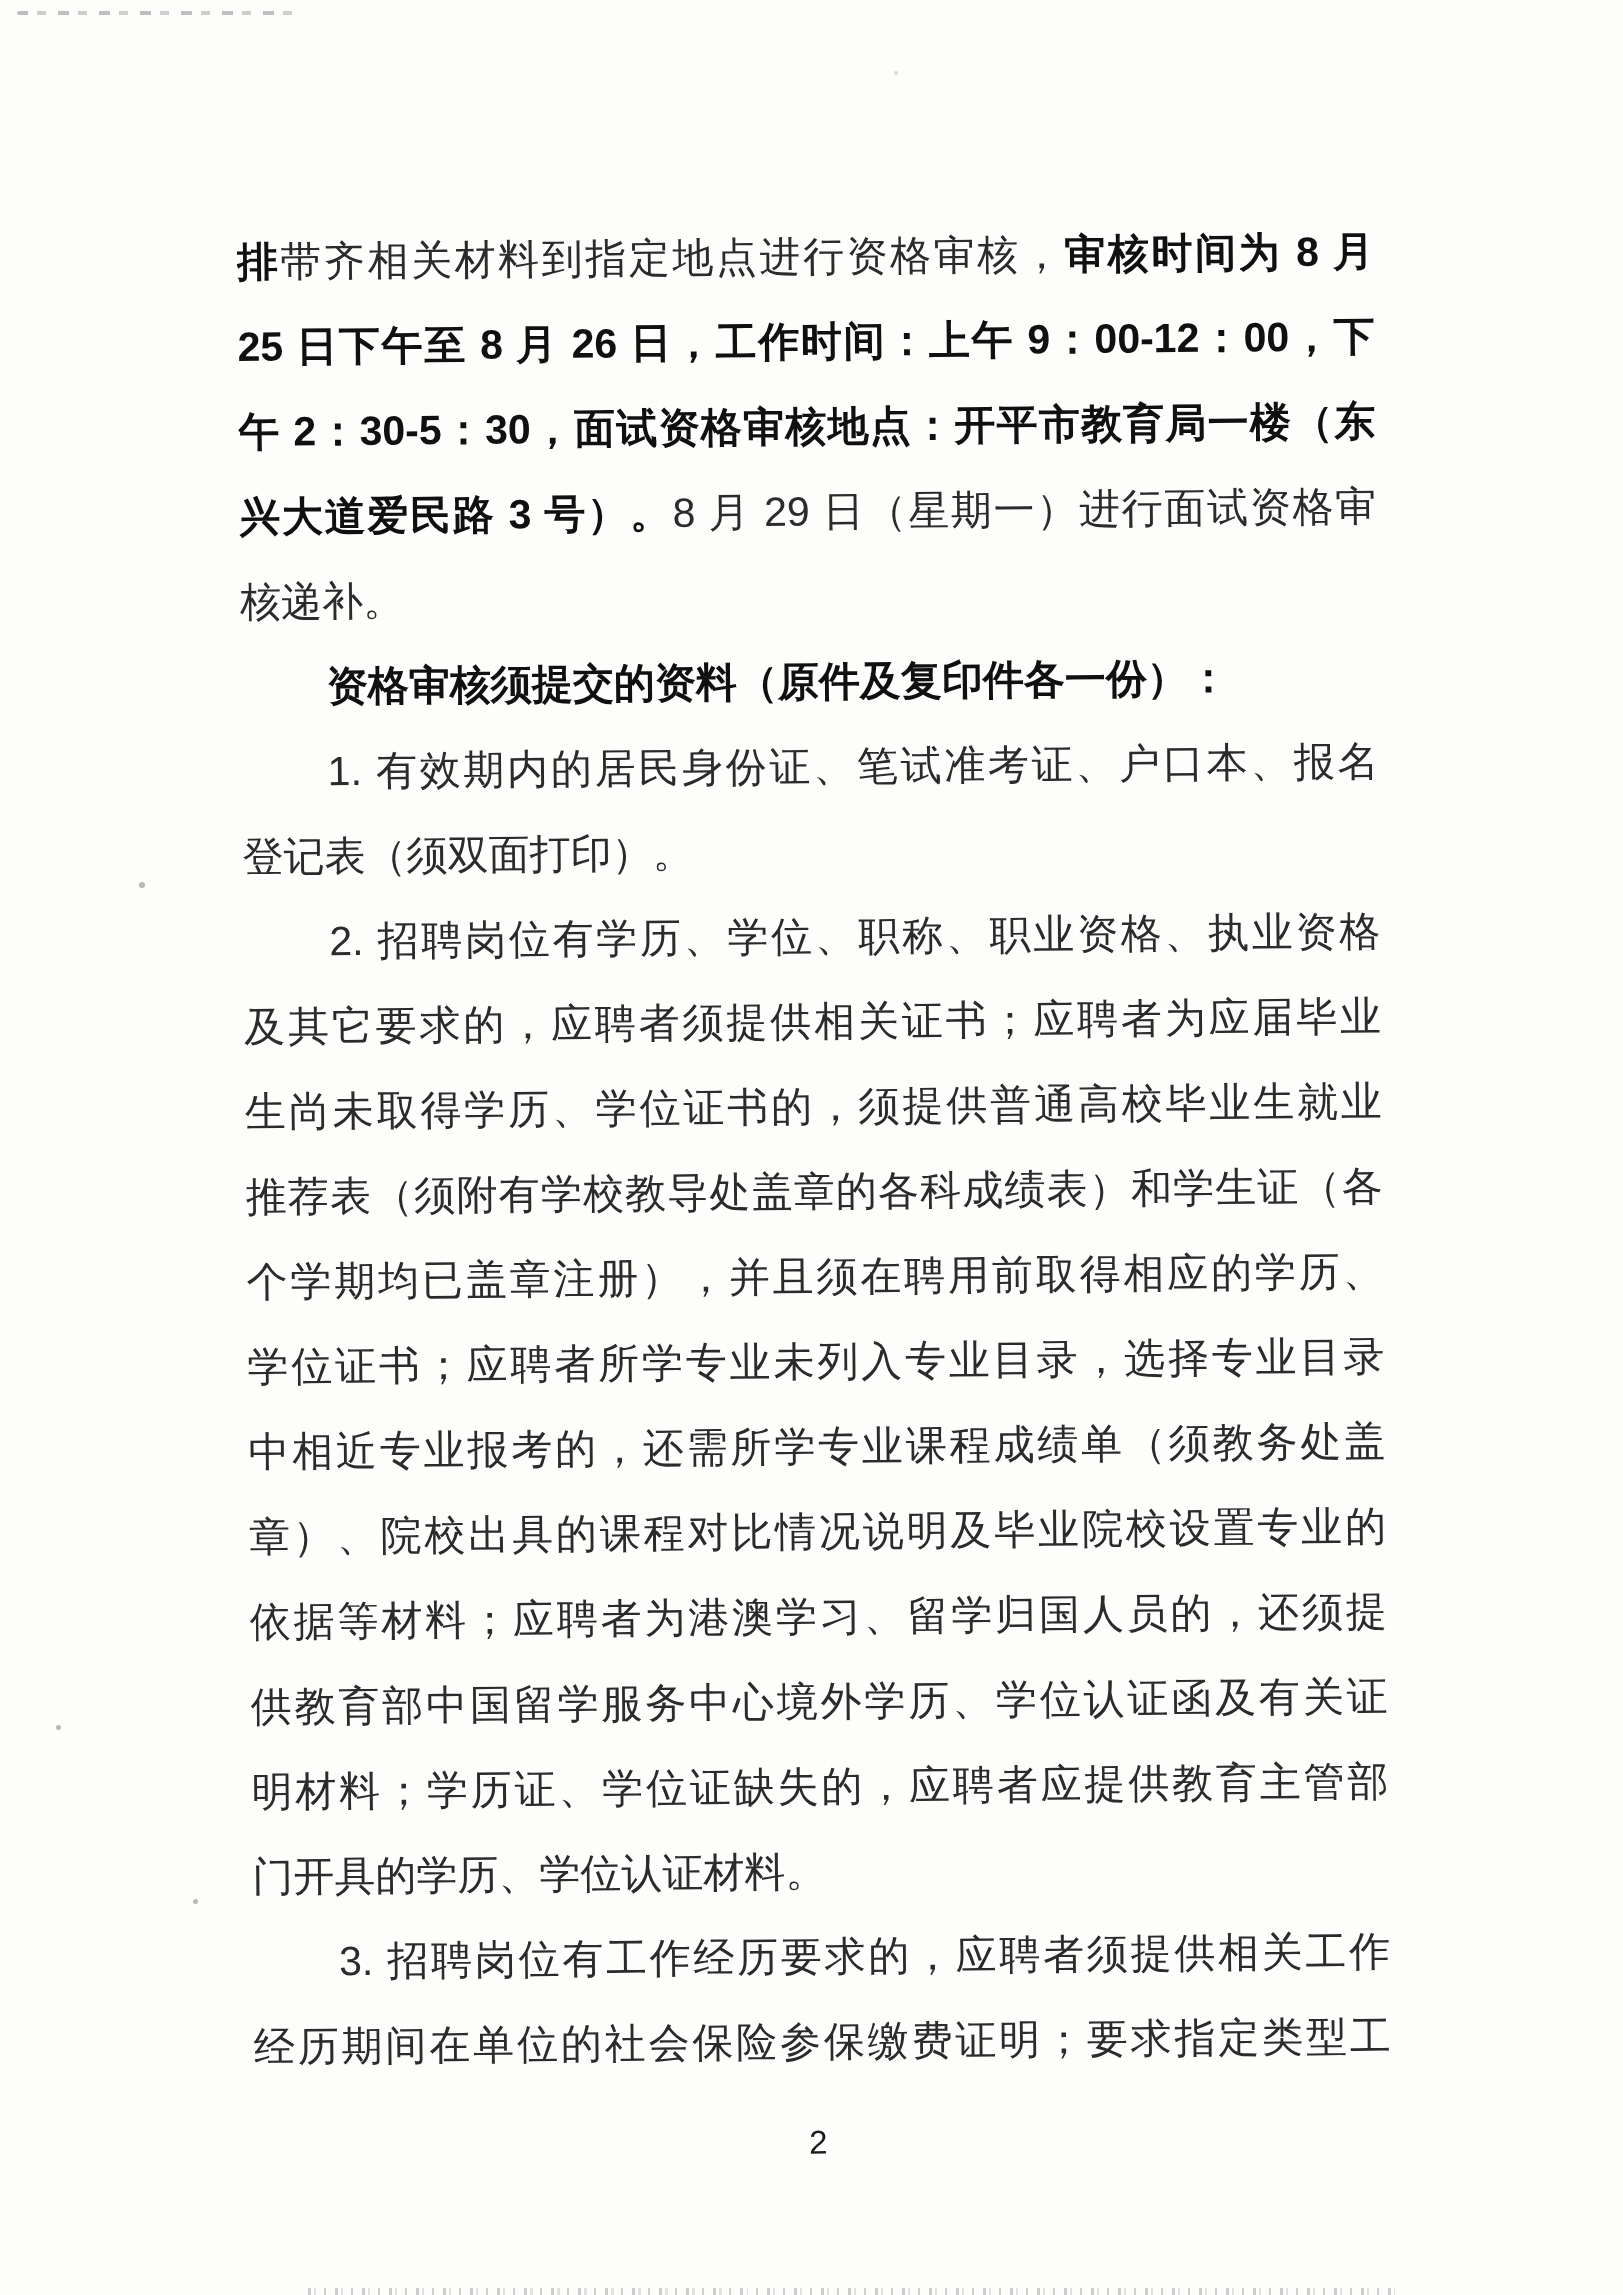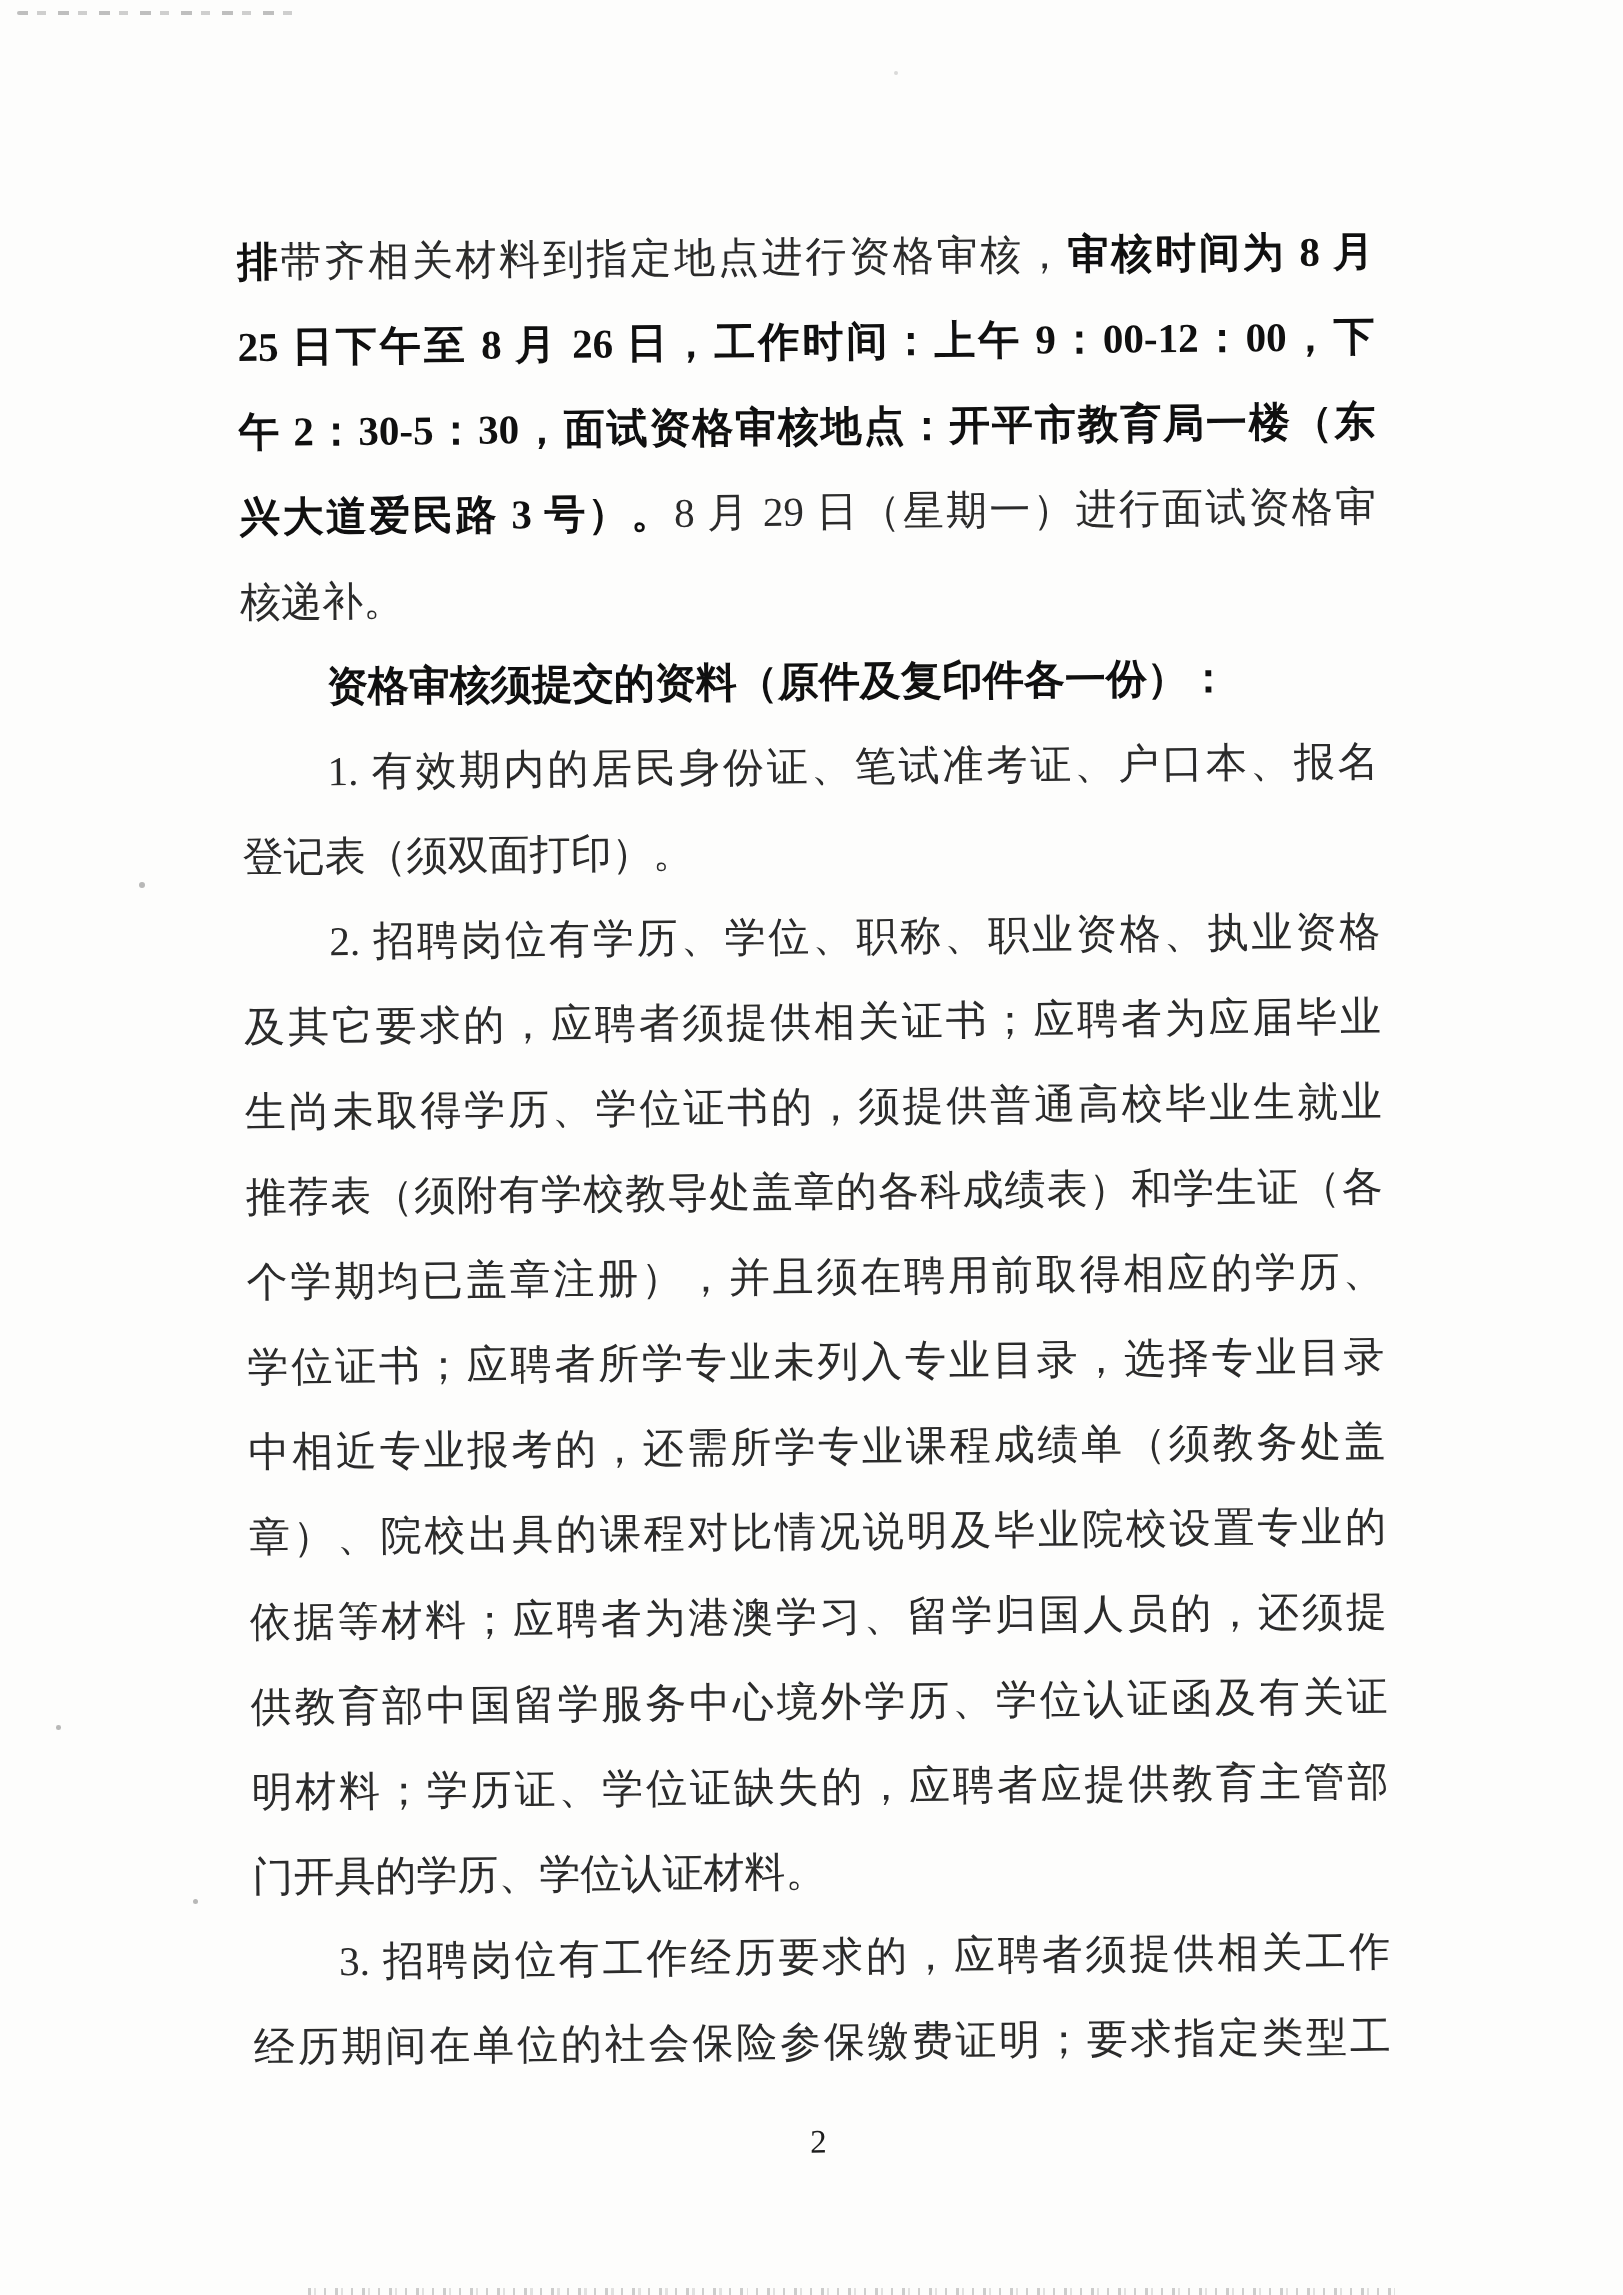--- a/index.html
+++ b/index.html
@@ -2,21 +2,21 @@
 <html style="font-size:10.5px"><head>
 <meta charset="utf-8">
 <style>
   html, body { margin: 0; padding: 0; background: #ffffff; }
   .page {
     position: relative;
     width: 1623px;
     height: 2295px;
     background: #fdfdfc;
     overflow: hidden;
-    font-family: Liberation Serif, serif;
+    font-family: Liberation Sans, sans-serif;
     color: #262626;
   }
   .skew-wrap {
     position: absolute;
     left: 0; top: 0;
     width: 1623px; height: 2295px;
     transform: rotate(-0.55deg);
     transform-origin: 249px 1113px;
   }
   .textblock {

